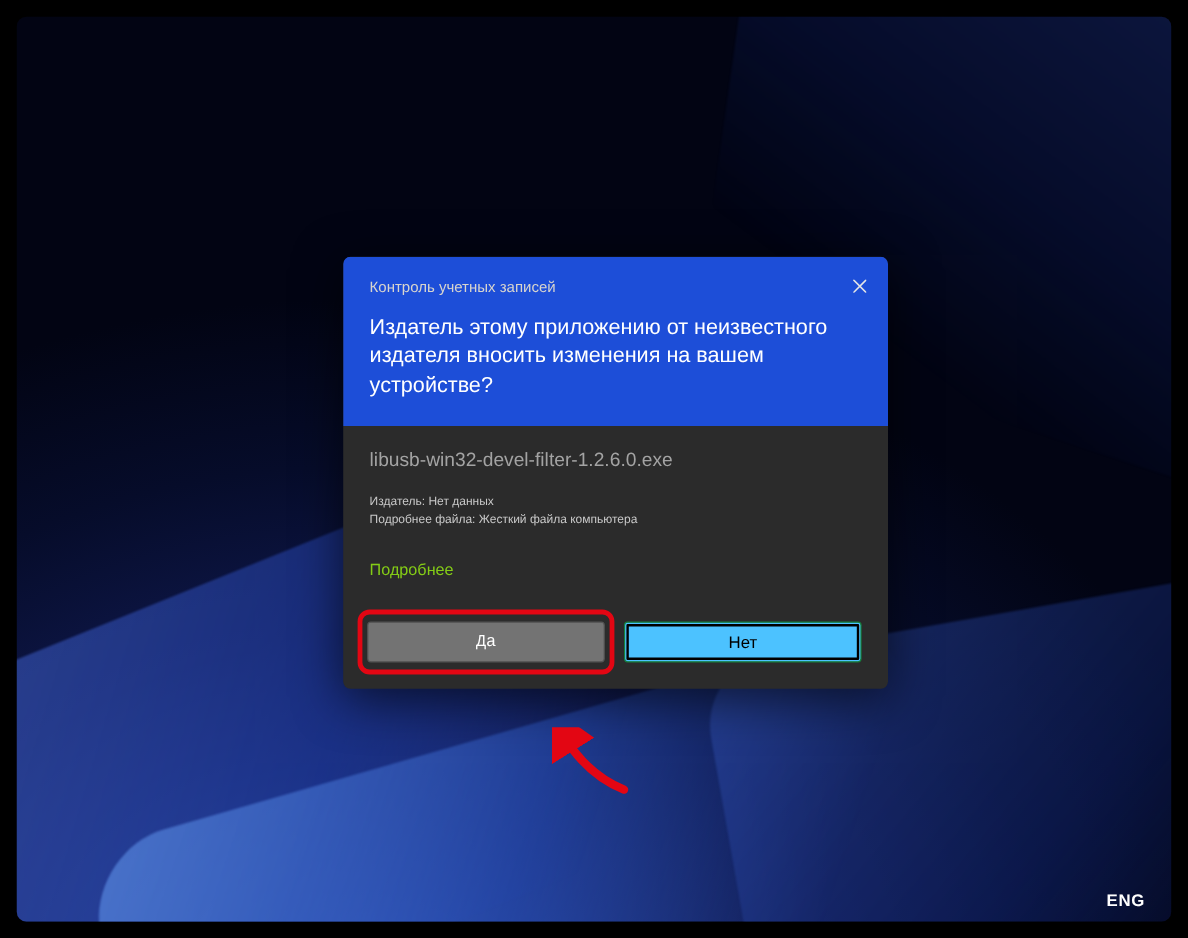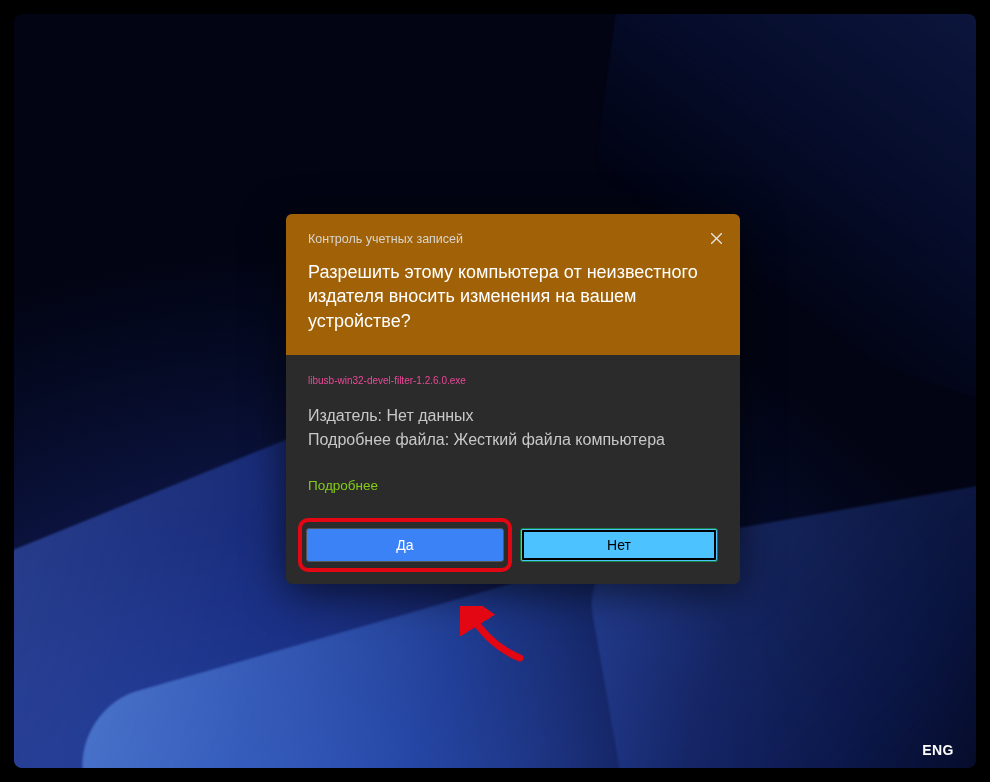--- a/index.html
+++ b/index.html
@@ -37,21 +37,21 @@
   .dialog {
     position: absolute;
     left: 272px; top: 200px;
     width: 454px;
     background: #2b2b2b;
     border-radius: 6px;
     box-shadow: 0 8px 40px rgba(0,0,0,.6);
     overflow: hidden;
   }
   .dialog-header {
-    background: #a16207;
+    background: #1d4ed8;
     padding: 18px 22px 22px 22px;
     position: relative;
   }
   .dialog-title {
     color: #d8d5ce;
     font-size: 12.5px;
     margin-bottom: 14px;
   }
   .close-btn {
     position: absolute; right: 10px; top: 10px;
@@ -65,25 +65,25 @@
   .dialog-question {
     color: #fff;
     font-size: 18px;
     line-height: 1.35;
     font-weight: 400;
   }
   .dialog-body {
     padding: 20px 22px 16px 22px;
   }
   .filename {
-    color: #ec4899; font-size: 10px;
+    color: #a3a3a3; font-size: 16px;
     margin-bottom: 18px;
   }
   .meta-line {
-    color: #c8c8c8; font-size: 16px;
+    color: #c8c8c8; font-size: 10px;
     line-height: 1.5;
   }
   .more-link {
     display: inline-block;
     color: #84cc16;
     font-size: 13.5px;
     margin-top: 26px;
     cursor: pointer;
   }
   .dialog-buttons {
@@ -101,23 +101,24 @@
   }
   .btn {
     height: 34px;
     border: none;
     font-size: 14px;
     cursor: pointer;
     border-radius: 3px;
     width: 100%;
   }
   .btn-yes {
-    background: #3b82f6;
+    background: #737373;
     color: #fff;
     border: 1px solid #555;
+    font-family: Liberation Mono, monospace;
   }
   .btn-no-wrap { flex: 1; position: relative; }
   .btn-no {
     background: #4cc2ff;
     color: #000;
     outline: 2px solid #000;
     outline-offset: -4px;
     border: 1px solid #15803d;
   }
 
@@ -147,21 +148,21 @@
 
   <div class="dialog">
     <div class="dialog-header">
       <div class="dialog-title">Контроль учетных записей</div>
       <div class="close-btn">
         <svg viewBox="0 0 10 10">
           <line x1="0" y1="0" x2="10" y2="10" stroke="#e6e6e6" stroke-width="1.2"></line>
           <line x1="10" y1="0" x2="0" y2="10" stroke="#e6e6e6" stroke-width="1.2"></line>
         </svg>
       </div>
-      <div class="dialog-question">Разрешить этому компьютера от неизвестного издателя вносить изменения на вашем устройстве?</div>
+      <div class="dialog-question">Издатель этому приложению от неизвестного издателя вносить изменения на вашем устройстве?</div>
     </div>
 
     <div class="dialog-body">
       <div class="filename">libusb-win32-devel-filter-1.2.6.0.exe</div>
       <div class="meta-line">
         <span>Издатель:</span>
         <span>Нет данных</span>
       </div>
       <div class="meta-line">
         <span>Подробнее файла:</span>

